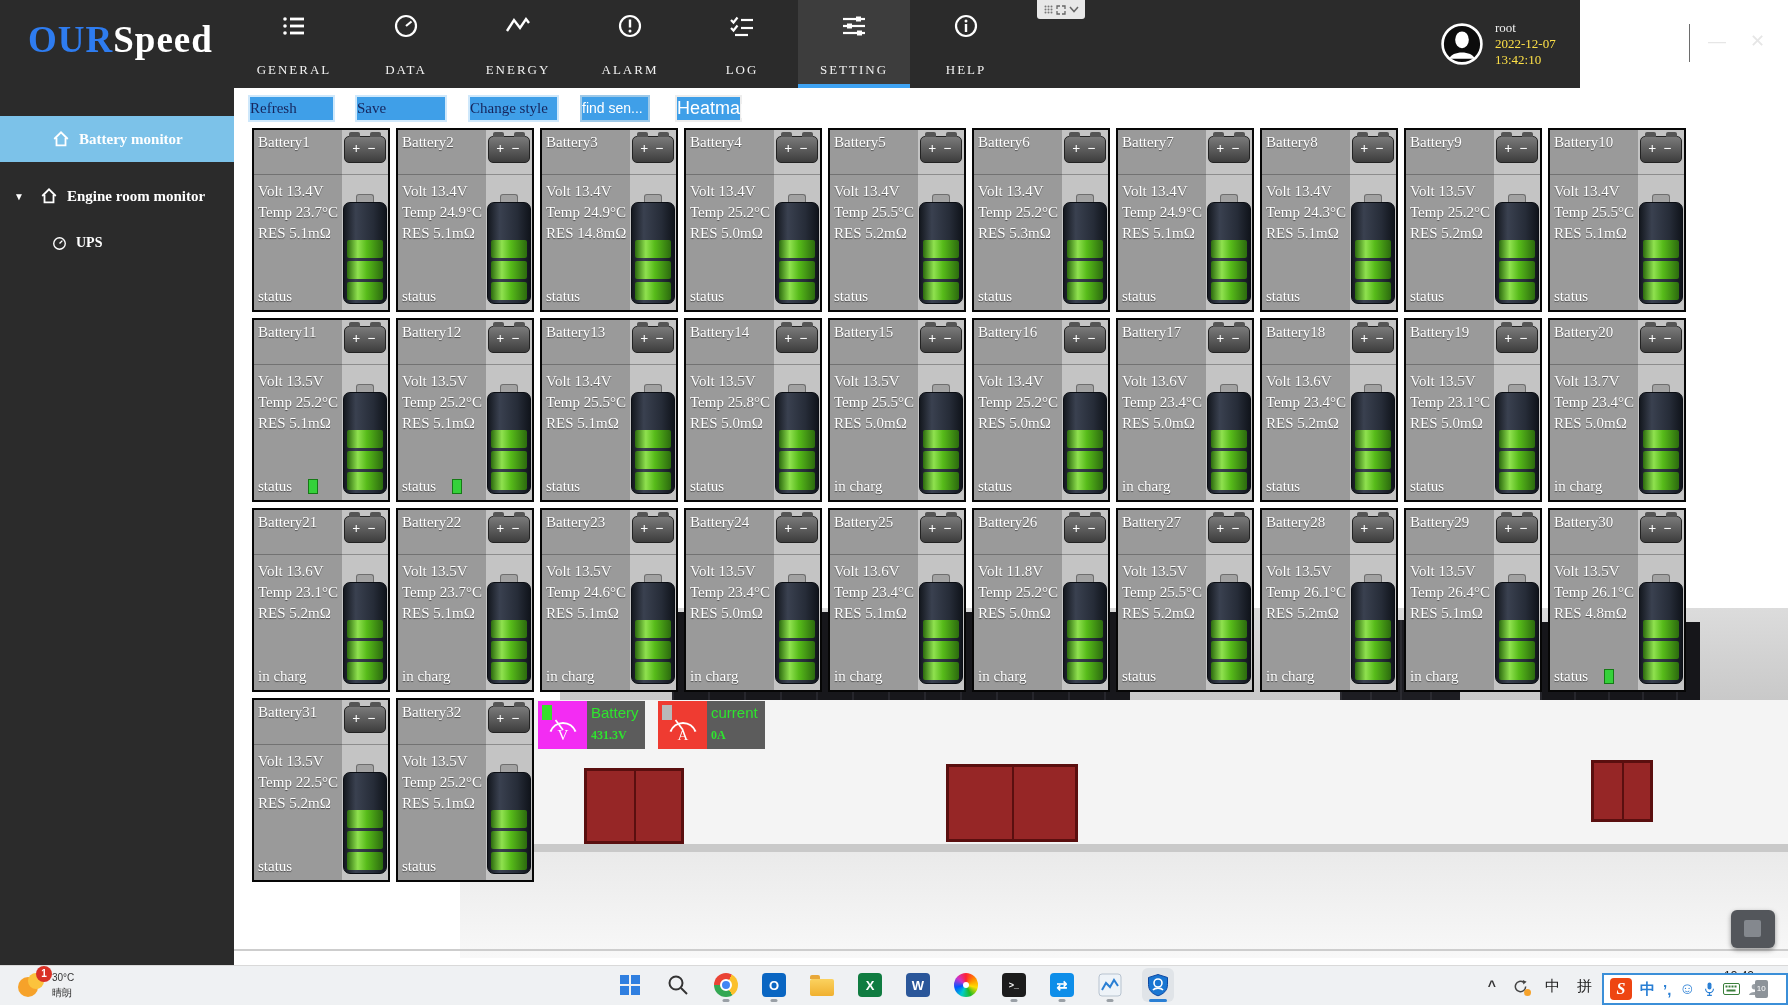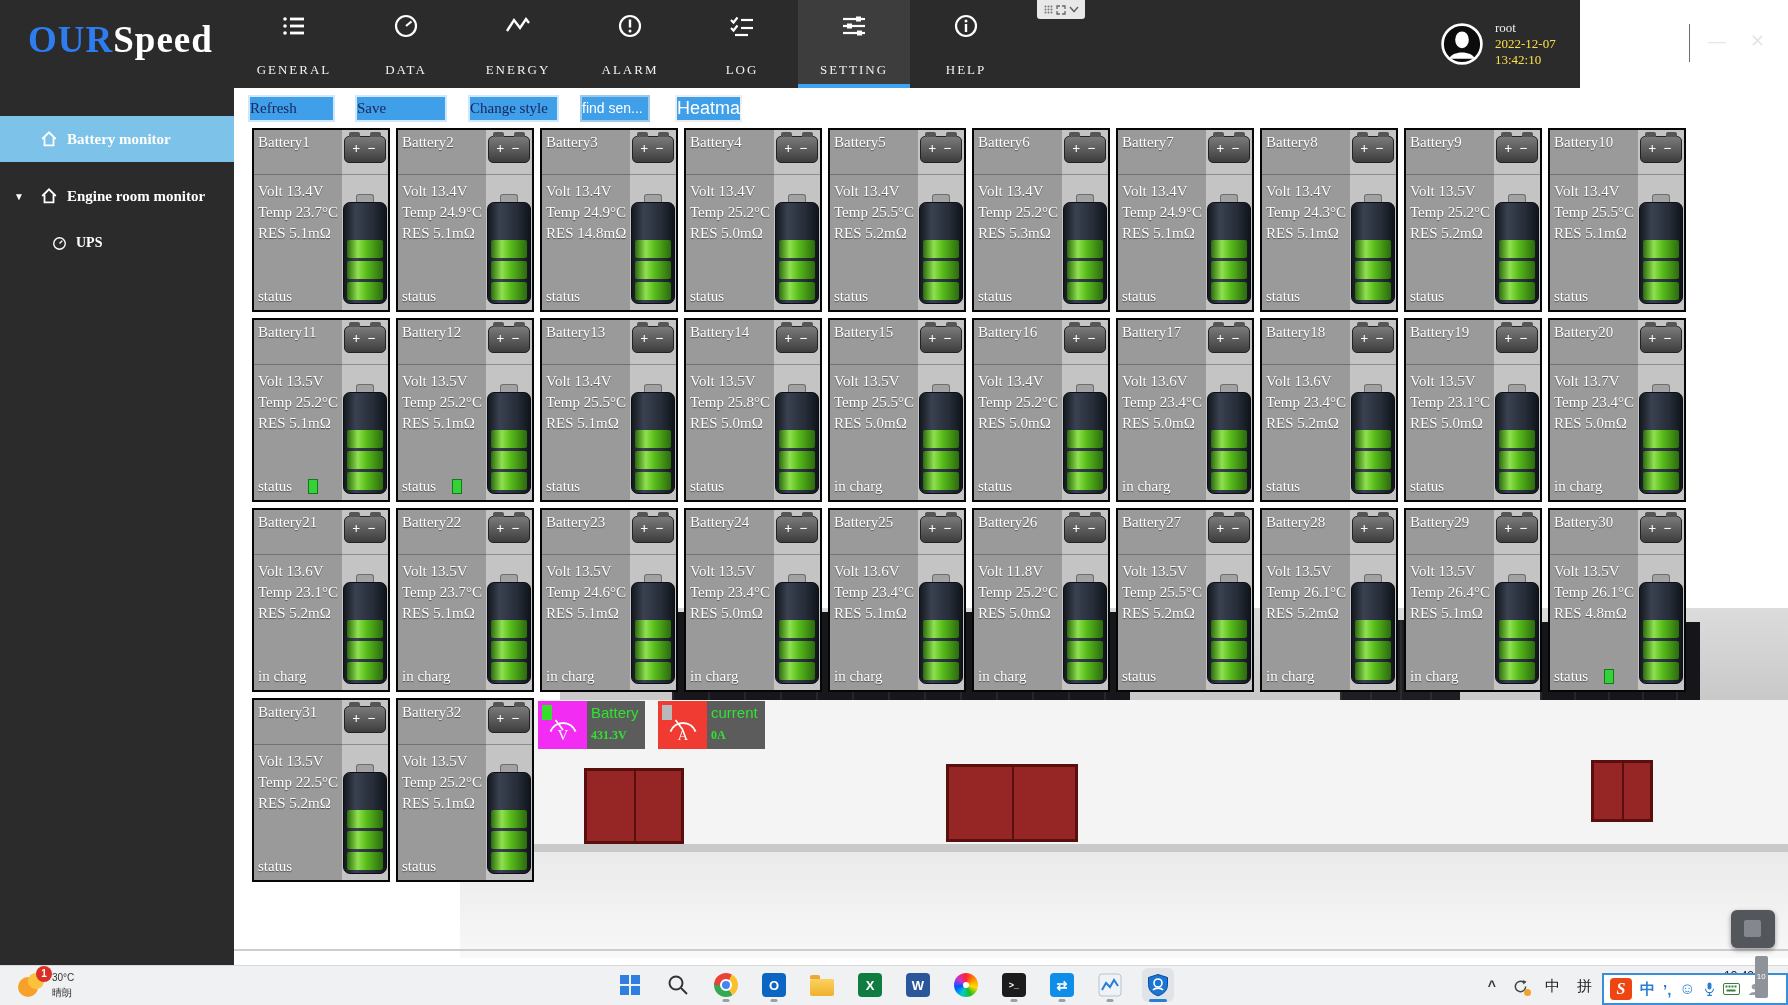--- a/index.html
+++ b/index.html
@@ -21,21 +21,21 @@
   #user-meta{margin-left:12px;font-family:"Liberation Serif",serif}
   #user-name{color:#f0f0f0;font-size:13px}
   #user-time{color:#fde047;font-size:13px;}
   #win-divider{position:absolute;left:1689px;top:24px;width:1px;height:38px;background:#6d6d6d}
   .win-btn{position:absolute;top:28px;color:#e6e6e6;font-size:18px;cursor:pointer;line-height:26px}
   #btn-min{left:1708px}#btn-close{left:1750px}
   
   #sidebar{position:absolute;left:0;top:88px;width:234px;height:877px;background:#2b2b2b;z-index:15}
   .side-item{position:absolute;left:0;right:0;display:flex;align-items:center;color:#fff;
     font:bold 15px "Liberation Serif",serif;cursor:pointer}
-  #side-battery{top:28px;height:46px;background:#7cc2e9;padding-left:40px}
+  #side-battery{top:28px;height:46px;background:#7cc2e9;padding-left:52px}
   #side-engine{top:88px;height:40px;padding-left:40px}
   #side-ups{top:138px;height:34px;padding-left:52px;font-size:14px}
   .side-ic{margin-right:9px;display:inline-flex}
   .caret{position:absolute;left:14px;font-size:10px;color:#fff}
   
   #content-bg{position:absolute;left:234px;top:88px;width:1554px;height:877px;background:#fff;z-index:1}
   
   .room{position:absolute;z-index:2}
   #room-band{left:560px;top:608px;right:0;height:92px;background:linear-gradient(#dcdcdc,#c9c9c9)}
   #rack-a{left:672px;top:612px;width:458px;height:88px;background:#17171b;
@@ -131,21 +131,21 @@
   #sync-dot{position:absolute;right:-3px;bottom:-2px;width:7px;height:7px;border-radius:50%;background:#f6a22a}
   #tray-time{position:absolute;right:34px;top:3px;font-size:12px;color:#222;cursor:pointer}
   #tray-dot{position:absolute;right:12px;top:17px;width:9px;height:9px;border-radius:50%;background:#2a7fd4}
   #sogou-bar{position:absolute;right:0;bottom:1px;width:186px;height:32px;background:#fff;border:2px solid #3b8fd8;
     box-sizing:border-box;display:flex;align-items:center;gap:8px;padding:0 6px;z-index:30}
   #sogou-logo{width:22px;height:22px;border-radius:4px;background:#ee4512;color:#fff;flex:0 0 22px;
     font:italic bold 16px/22px "Liberation Serif",serif;text-align:center;cursor:pointer}
   .sg-blue{color:#2a7fd4;font:bold 15px "Liberation Sans",sans-serif;cursor:pointer}
   #sg-person{position:relative;cursor:pointer}
   #sg-badge{position:absolute;right:-7px;bottom:-2px;background:#8d9399;color:#fff;font:8px/10px "Liberation Sans",sans-serif;
-    padding:16px 2px;border-radius:2px}
+    padding:4px 2px;border-radius:2px}
 </style>
 </head>
 <body>
 
 <div id="header">
   <div id="logo"><span class="p1">OUR</span><span class="p2">Speed</span></div>
   <div id="nav-tabs">
       <div class="tab">
         <span class="tab-ic">
           <svg width="26" height="26" viewBox="0 0 26 26">

